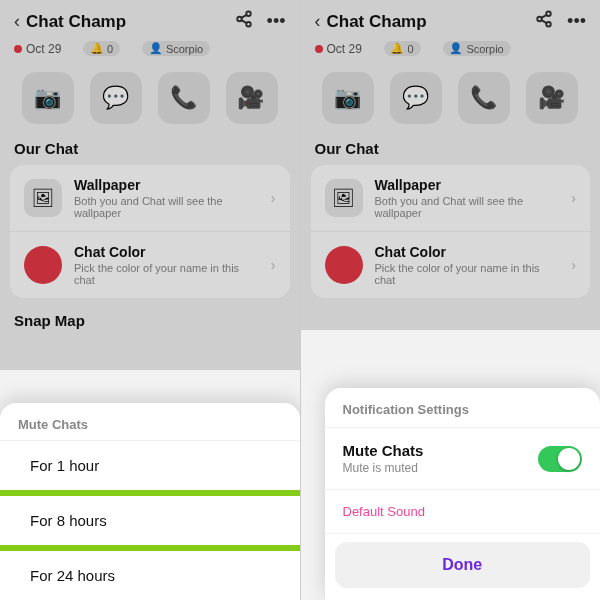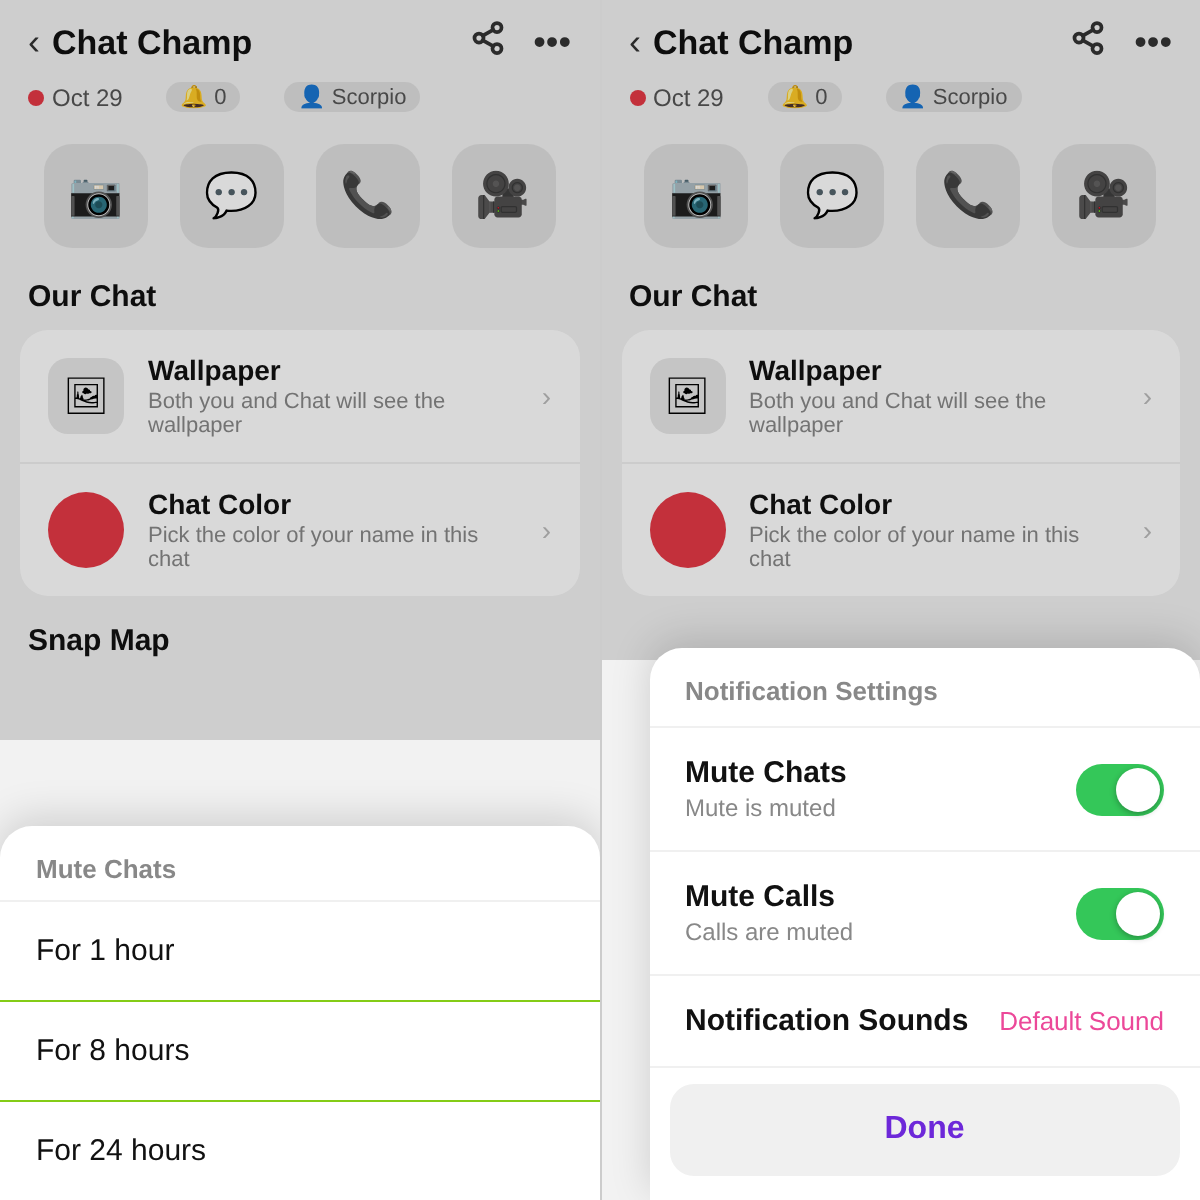--- a/index.html
+++ b/index.html
@@ -179,24 +179,24 @@
       box-shadow: 0 -4px 20px rgba(0,0,0,0.15);
     }
     .mute-sheet-header {
       padding: 14px 18px 8px;
       font-size: 13px;
       font-weight: 700;
       color: #888;
       border-bottom: 1px solid #f0f0f0;
     }
     .mute-option {
-      padding: 16px 18px;
+      padding: 16px 30px;
       font-size: 15px;
       color: #111;
-      border-bottom: 1px solid #84cc16;
+      border-bottom: 6px solid #84cc16;
     }
     .mute-option:last-of-type { border-bottom: none; }
     .cancel-btn {
       width: calc(100% - 20px);
       margin: 8px 10px 12px;
       background: #f0f0f0;
       border-radius: 12px;
       padding: 14px;
       text-align: center;
       font-size: 16px;
@@ -437,29 +437,21 @@
     <div class="notif-header">Notification Settings</div>
 
     <div class="notif-row">
       <div class="notif-row-text">
         <div class="notif-row-title">Mute Chats</div>
         <div class="notif-row-sub">Mute is muted</div>
       </div>
       <div class="toggle"></div>
     </div>
 
+
     <div class="notif-row">
-      <div class="notif-row-text">
-        <div class="notif-row-title">Mute Calls</div>
-        <div class="notif-row-sub">Calls are muted</div>
-      </div>
-      <div class="toggle"></div>
-    </div>
-
-    <div class="notif-row">
-      <div class="notif-row-title">Notification Sounds</div>
       <div class="notif-row-value">Default Sound</div>
     </div>
 
 
     <div class="done-btn">Done</div>
   </div>
 </div>
 
 </body></html>

